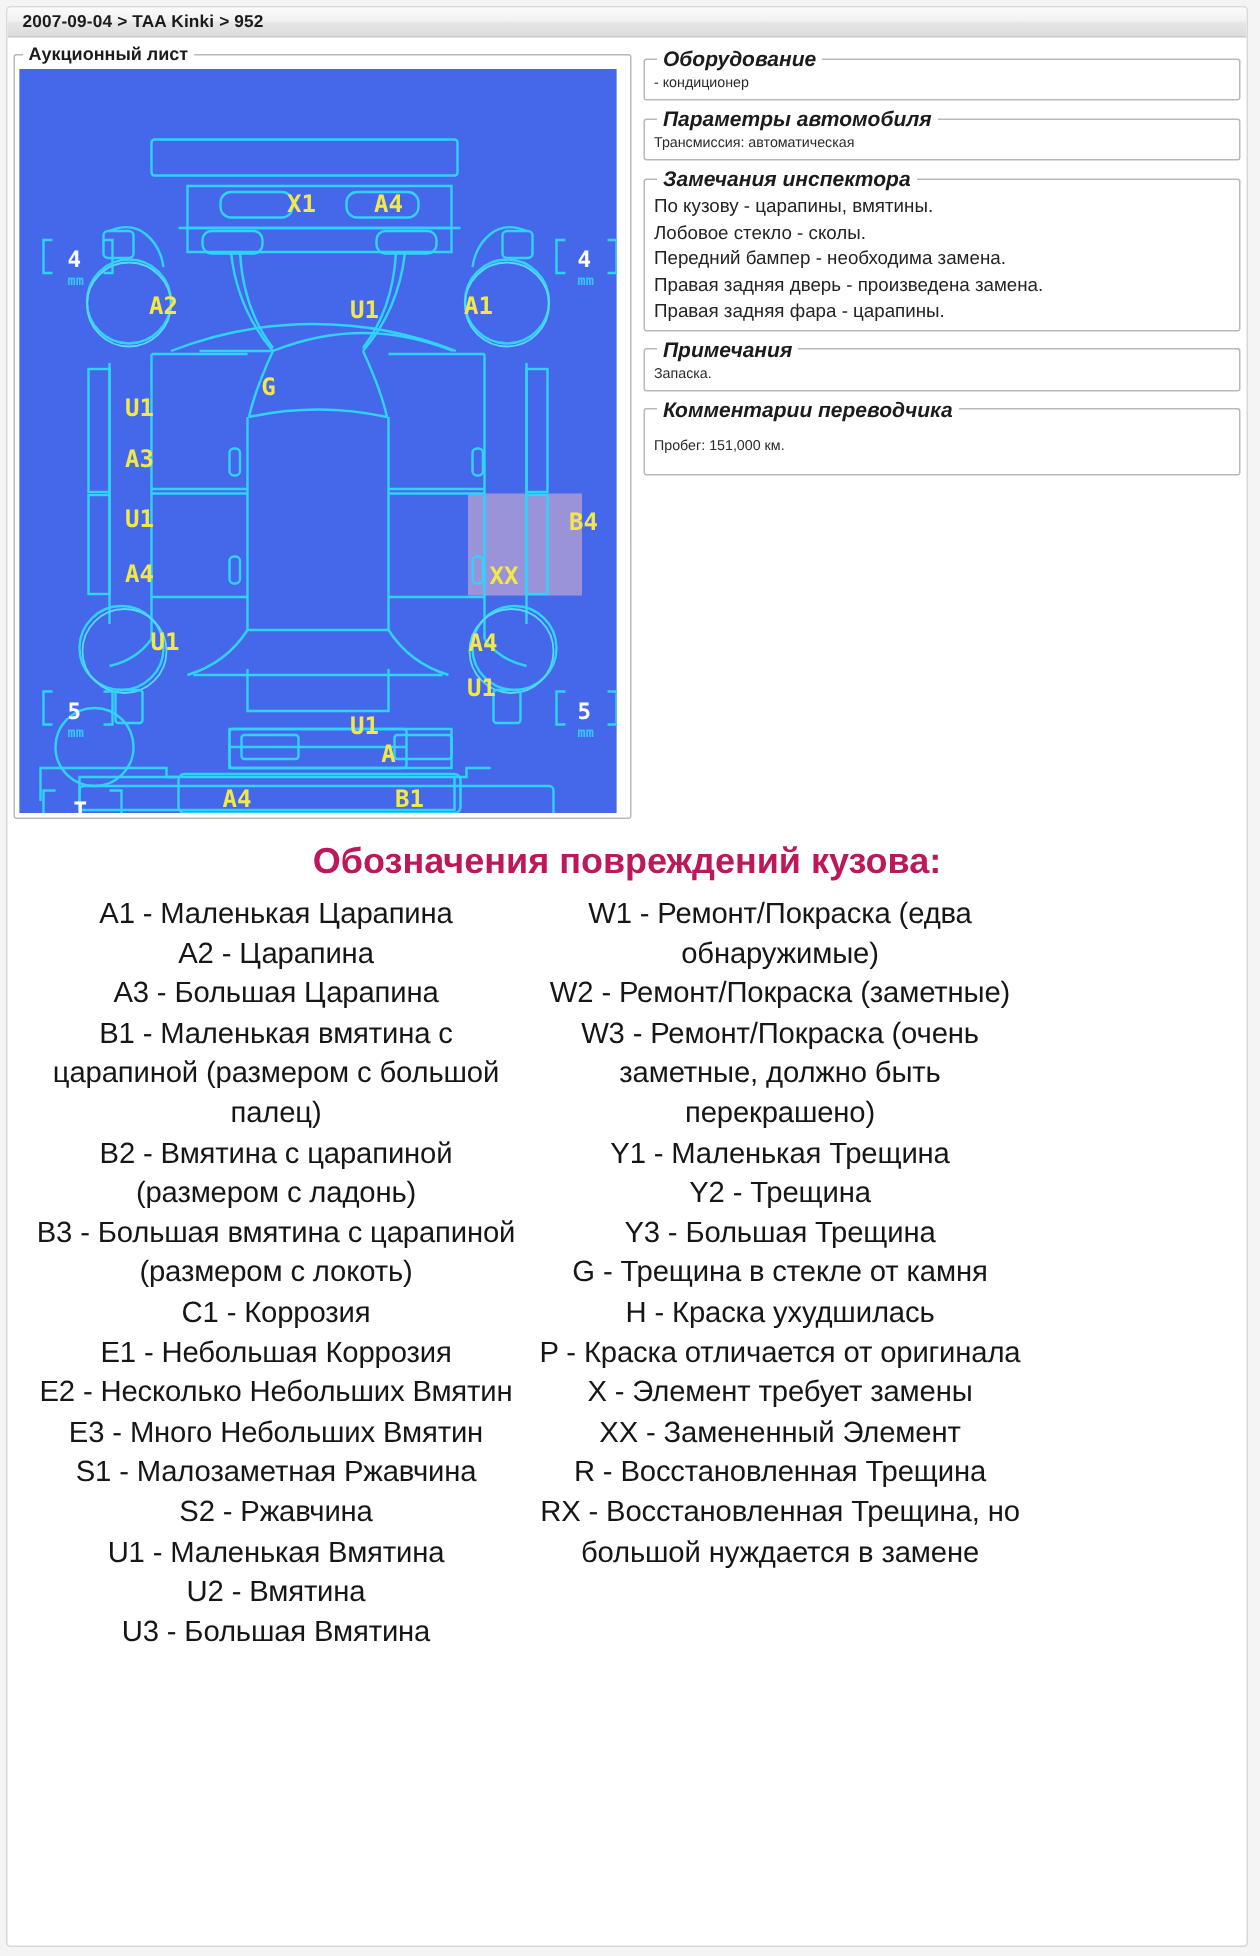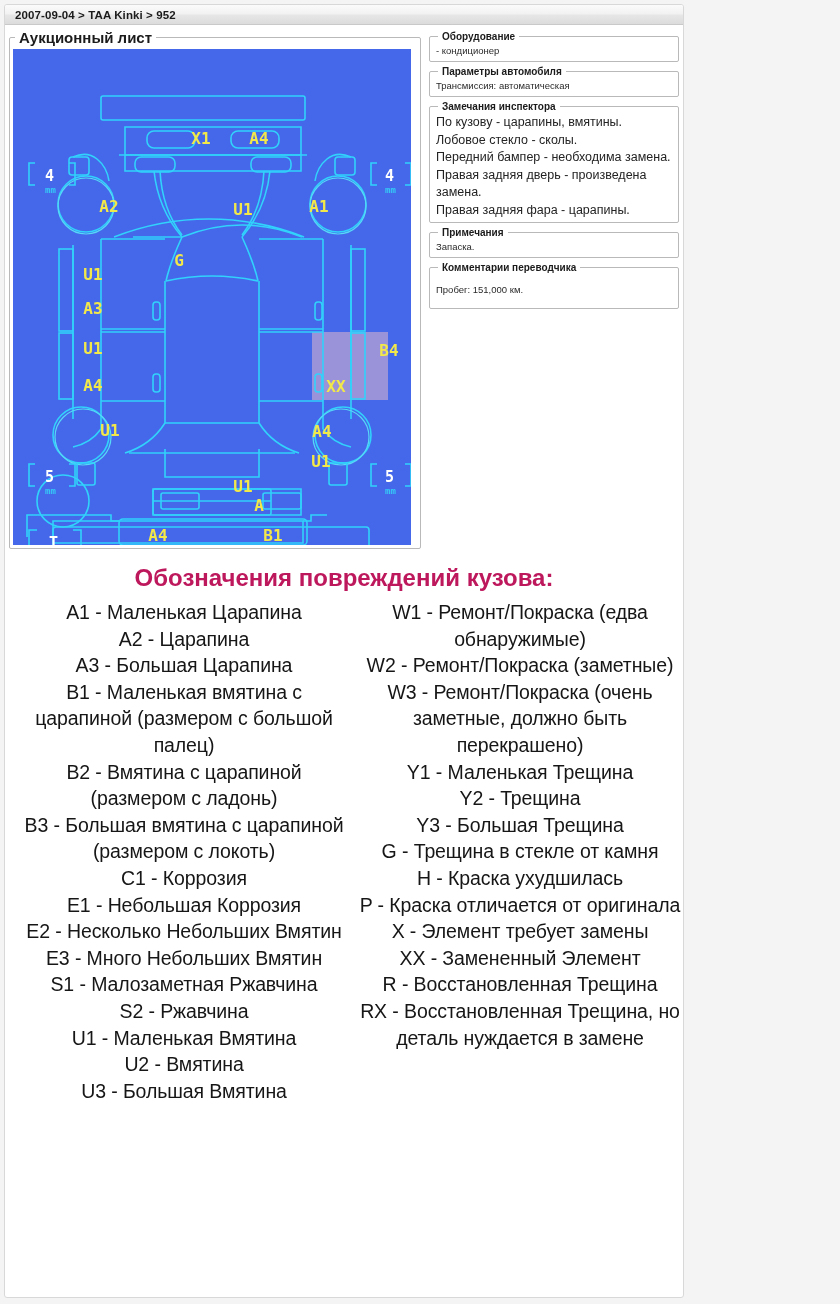--- a/index.html
+++ b/index.html
@@ -11,21 +11,21 @@
   }
   .page{
     position:relative;
     width:840px;height:1304px;
     background:#f4f4f4;
     box-sizing:border-box;
     padding:4px 6px 6px 4px;
   }
   .sheet{
     position:relative;
-    width:680px;height:1294px;
+    width:828px;height:1294px;
     background:#ffffff;
     border:1px solid #d8d8d8;
     border-radius:3px;
     box-sizing:border-box;
     overflow:hidden;
   }
   
   .crumbbar{
     height:20px;
     background:linear-gradient(to bottom,#fbfbfb 0%,#f2f2f2 45%,#e6e6e6 55%,#dcdcdc 100%);
@@ -52,41 +52,41 @@
   
   fieldset.fs{
     margin:0 0 4px 0;
     border:1px solid #b9b9b9;
     border-radius:2px;
     padding:2px 4px 3px 6px;
     background:#fff;
     box-sizing:border-box;
   }
   fieldset.fs > legend{
-    font-size:10px;font-weight:bold;color:#1b1b1b;
-    padding:0 4px;margin-left:2px;
+    font-size:14px;font-weight:bold;color:#1b1b1b;
+    padding:0 4px;margin-left:2px;font-style:italic;
   }
   .fs .line{
     font-size:9.5px;color:#2a2a2a;line-height:14px;
     white-space:pre-wrap;
   }
   .fs.big .line{font-size:12.5px;line-height:17.5px;color:#232323;}
   .fs.pad{padding-top:10px;padding-bottom:11px;}
 
   
   fieldset.sheetfs{
     margin:0;
     border:1px solid #b9b9b9;
     border-radius:2px;
     padding:3px;
     background:#fff;
     box-sizing:border-box;
   }
   fieldset.sheetfs > legend{
-    font-size:15px;font-weight:bold;color:#1b1b1b;padding:0 4px;margin-left:2px;
+    font-size:12px;font-weight:bold;color:#1b1b1b;padding:0 4px;margin-left:2px;
   }
 
   
   .diagram{
     width:398px;height:496px;
     display:block;
     background:#4568ea;
   }
   .dg-line{fill:none;stroke:#31d2fb;stroke-width:1.6;}
   .dg-thin{fill:none;stroke:#57d8f7;stroke-width:1.2;}
@@ -339,20 +339,20 @@
           <div class="legend-item">W3 - Ремонт/Покраска (очень заметные, должно быть перекрашено)</div>
           <div class="legend-item">Y1 - Маленькая Трещина</div>
           <div class="legend-item">Y2 - Трещина</div>
           <div class="legend-item">Y3 - Большая Трещина</div>
           <div class="legend-item">G - Трещина в стекле от камня</div>
           <div class="legend-item">H - Краска ухудшилась</div>
           <div class="legend-item">P - Краска отличается от оригинала</div>
           <div class="legend-item">X - Элемент требует замены</div>
           <div class="legend-item">XX - Замененный Элемент</div>
           <div class="legend-item">R - Восстановленная Трещина</div>
-          <div class="legend-item">RX - Восстановленная Трещина, но деталь нуждается в замене</div>
+          <div class="legend-item">RX - Восстановленная Трещина, но большой нуждается в замене</div>
         </div>
 
       </div>
     </div>
 
   </div>
 </div>
 
 </body></html>

